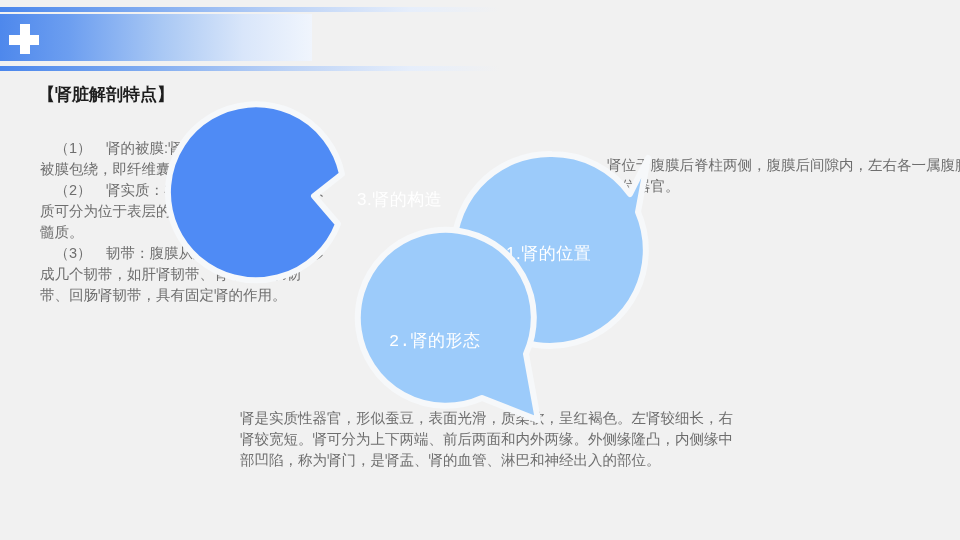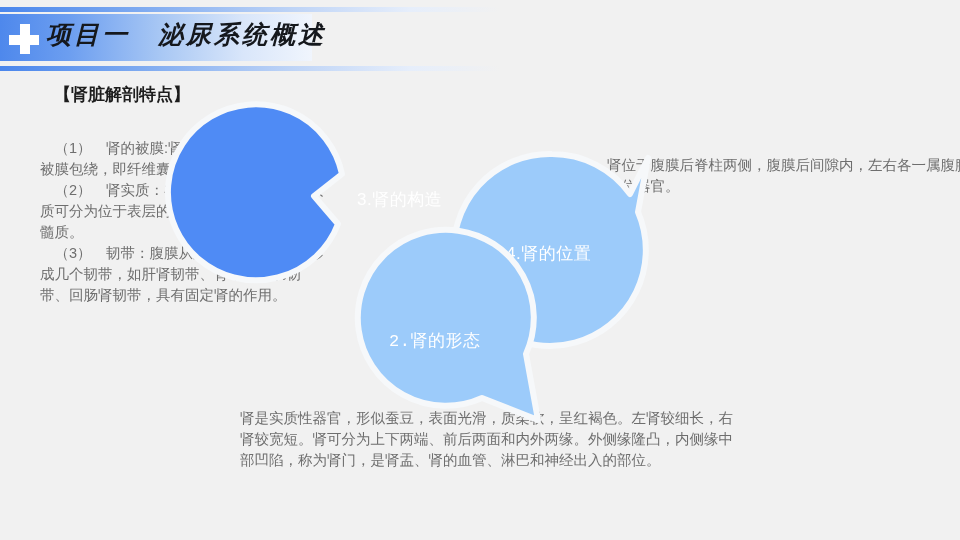--- a/index.html
+++ b/index.html
@@ -40,21 +40,21 @@
     font-style:italic;
   }
   .hdr-sub{
     position:absolute;left:385px;top:24px;
     font-size:17px;font-weight:700;color:#84a9d8;
     letter-spacing:1px;white-space:nowrap;
   }
 
   
   .sec-head{
-    position:absolute;left:54px;top:83px;
+    position:absolute;left:38px;top:83px;
     font-size:17px;font-weight:700;color:#1d1d1d;
     letter-spacing:0px;white-space:nowrap;
   }
 
   
   .body-text{
     position:absolute;
     color:#6e6e6e;
     font-size:14.5px;
     line-height:21px;
@@ -96,41 +96,40 @@
 
   <div class="hdr-rule top"></div>
   <div class="hdr-band"></div>
   <div class="hdr-rule bot"></div>
 
   <div class="plus-icon">
     <span class="bar h"></span>
     <span class="bar v"></span>
   </div>
 
-  <div class="hdr-title">项目一　泌尿系统概述</div>
 
   <div class="sec-head">【肾脏解剖特点】</div>
 
   <div class="body-text left-text">　（1）　肾的被膜:肾的表面由内向外被3层被膜包绕，即纤维囊、脂肪囊和肾筋膜。
 　（2）　肾实质：在肾的冠状切面上，肾实质可分为位于表层的肾皮质和位于深层的肾髓质。
 　（3）　韧带：腹膜从腹腔脏器回转到肾形成几个韧带，如肝肾韧带、肾十二指肠韧带、回肠肾韧带，具有固定肾的作用。</div>
   <div class="body-text right-text">肾位于腹膜后脊柱两侧，腹膜后间隙内，左右各一属腹膜外位器官。</div>
   <div class="body-text bottom-text">肾是实质性器官，形似蚕豆，表面光滑，质柔软，呈红褐色。左肾较细长，右肾较宽短。肾可分为上下两端、前后两面和内外两缘。外侧缘隆凸，内侧缘中部凹陷，称为肾门，是肾盂、肾的血管、淋巴和神经出入的部位。</div>
 
   <div class="diagram">
 
     <div class="bubble" id="bub1">
       <svg width="200" height="200" viewBox="0 0 200 200">
         <path d="M 100 4
                  A 96 96 0 0 1 178 44
                  L 196 8
                  L 186 62
                  A 96 96 0 1 1 100 4 Z" fill="#9ccbfa" stroke="#f6f8fa" stroke-width="6" stroke-linejoin="round"></path>
       </svg>
-      <span class="lbl">4.肾的位置</span>
+      <span class="lbl">1.肾的位置</span>
     </div>
 
     <div class="bubble" id="bub2">
       <svg width="190" height="195" viewBox="0 0 190 195">
         <path d="M 170 112
                  L 182 178
                  L 126 156
                  A 88 88 0 1 1 170 112 Z" fill="#9ccbfa" stroke="#f6f8fa" stroke-width="6" stroke-linejoin="round"></path>
       </svg>
       <span class="lbl">2.肾的形态</span>

